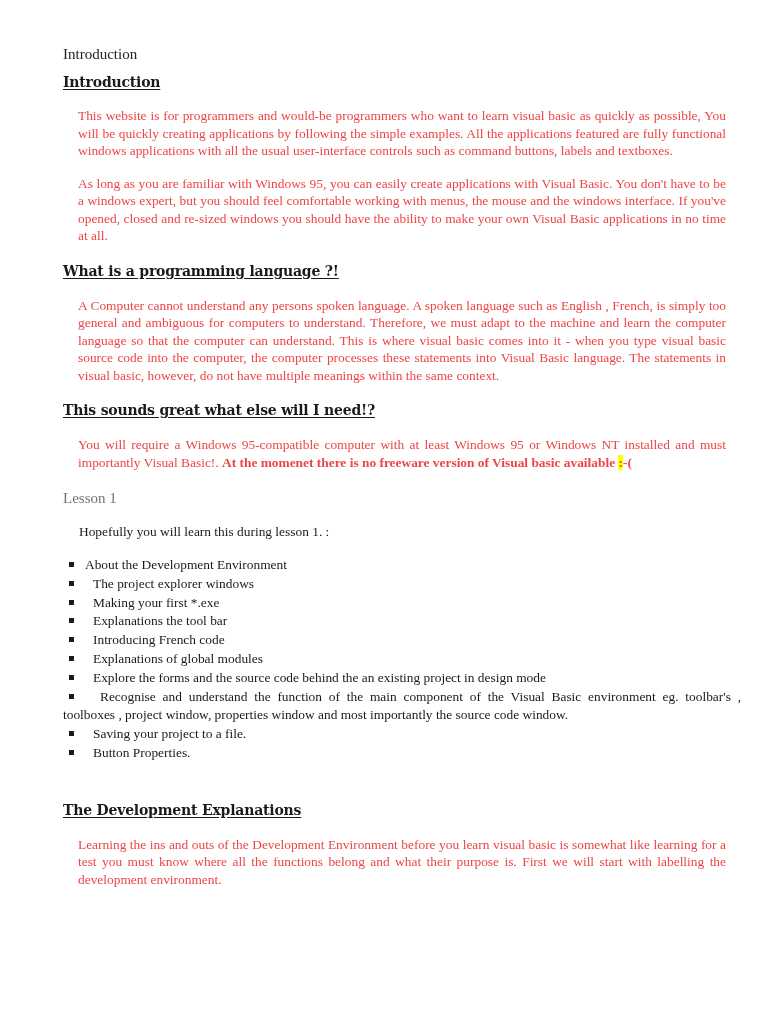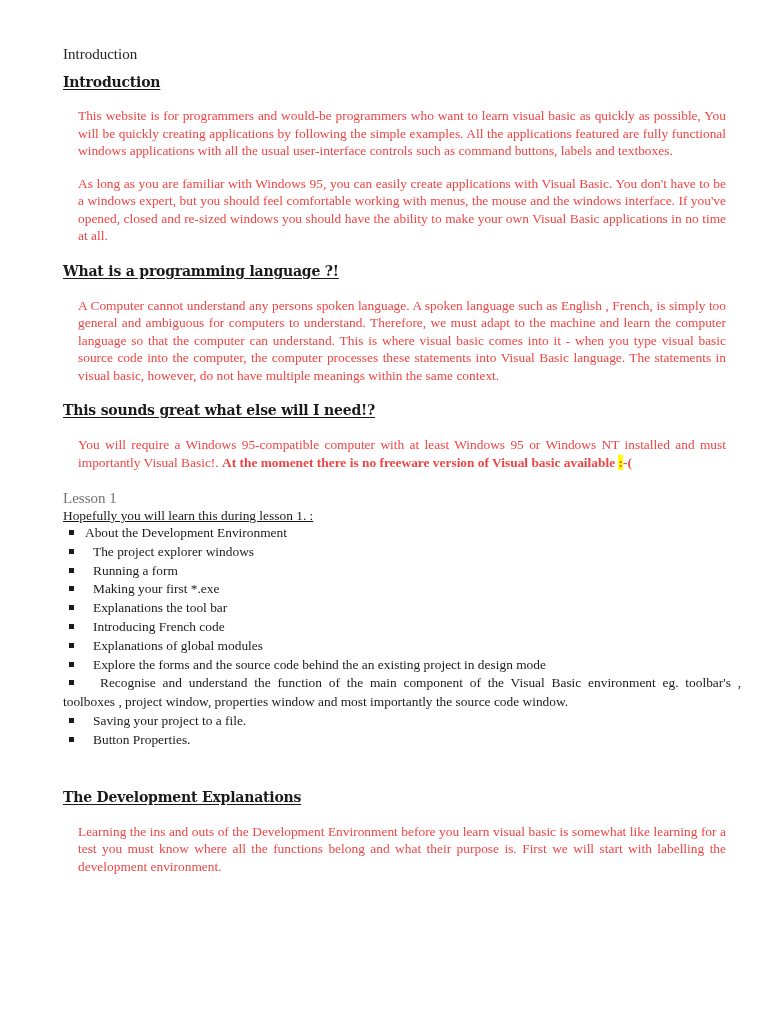--- a/index.html
+++ b/index.html
@@ -57,22 +57,21 @@
     .lesson-title {
       font-size: 15px;
       line-height: 18px;
       margin: 18px 0 0 0;
       font-weight: normal;
       color: #737373;
     }
     .lesson-intro {
       font-size: 13.4px;
       line-height: 17px;
-      margin: 0;
-      text-decoration: underline;
+      margin: 16px;
     }
     ul.lesson-list {
       list-style: none;
       margin: 0;
       padding: 0;
     }
     ul.lesson-list li {
       font-size: 13.4px;
       line-height: 18.8px;
       position: relative;
@@ -111,21 +110,20 @@
 
   <h2 class="h-underline h-sounds">This sounds great what else will I need!?</h2>
   <p class="body p-sounds"><span>You will require a Windows 95-compatible computer with at least Windows 95 or Windows NT installed and must importantly Visual Basic!. </span><span class="strong"><span>At the momenet there is no freeware version of Visual basic available </span><span class="hl" style="background: rgb(255, 255, 0);">:</span><span>-(</span></span></p>
 
   <div class="lesson-title">Lesson 1</div>
   <p class="lesson-intro">Hopefully you will learn this during lesson 1. :</p>
 
   <ul class="lesson-list">
     <li class="first"><span class="bullet"></span><span>About the Development Environment</span></li>
     <li><span class="bullet"></span><span>The project explorer windows</span></li>
-    <li><span class="bullet"></span><span>Running a form</span></li>
     <li><span class="bullet"></span><span>Making your first *.exe</span></li>
     <li><span class="bullet"></span><span>Explanations the tool bar</span></li>
     <li><span class="bullet"></span><span>Introducing French code</span></li>
     <li><span class="bullet"></span><span>Explanations of global modules</span></li>
     <li><span class="bullet"></span><span>Explore the forms and the source code behind the an existing project in design mode</span></li>
     <li class="wrap"><span class="bullet"></span><span>Recognise and understand the function of the main component of the Visual Basic environment eg. toolbar's , toolboxes , project window, properties window and most importantly the source code window.</span></li>
     <li><span class="bullet"></span><span>Saving your project to a file.</span></li>
     <li><span class="bullet"></span><span>Button Properties.</span></li>
   </ul>
 

